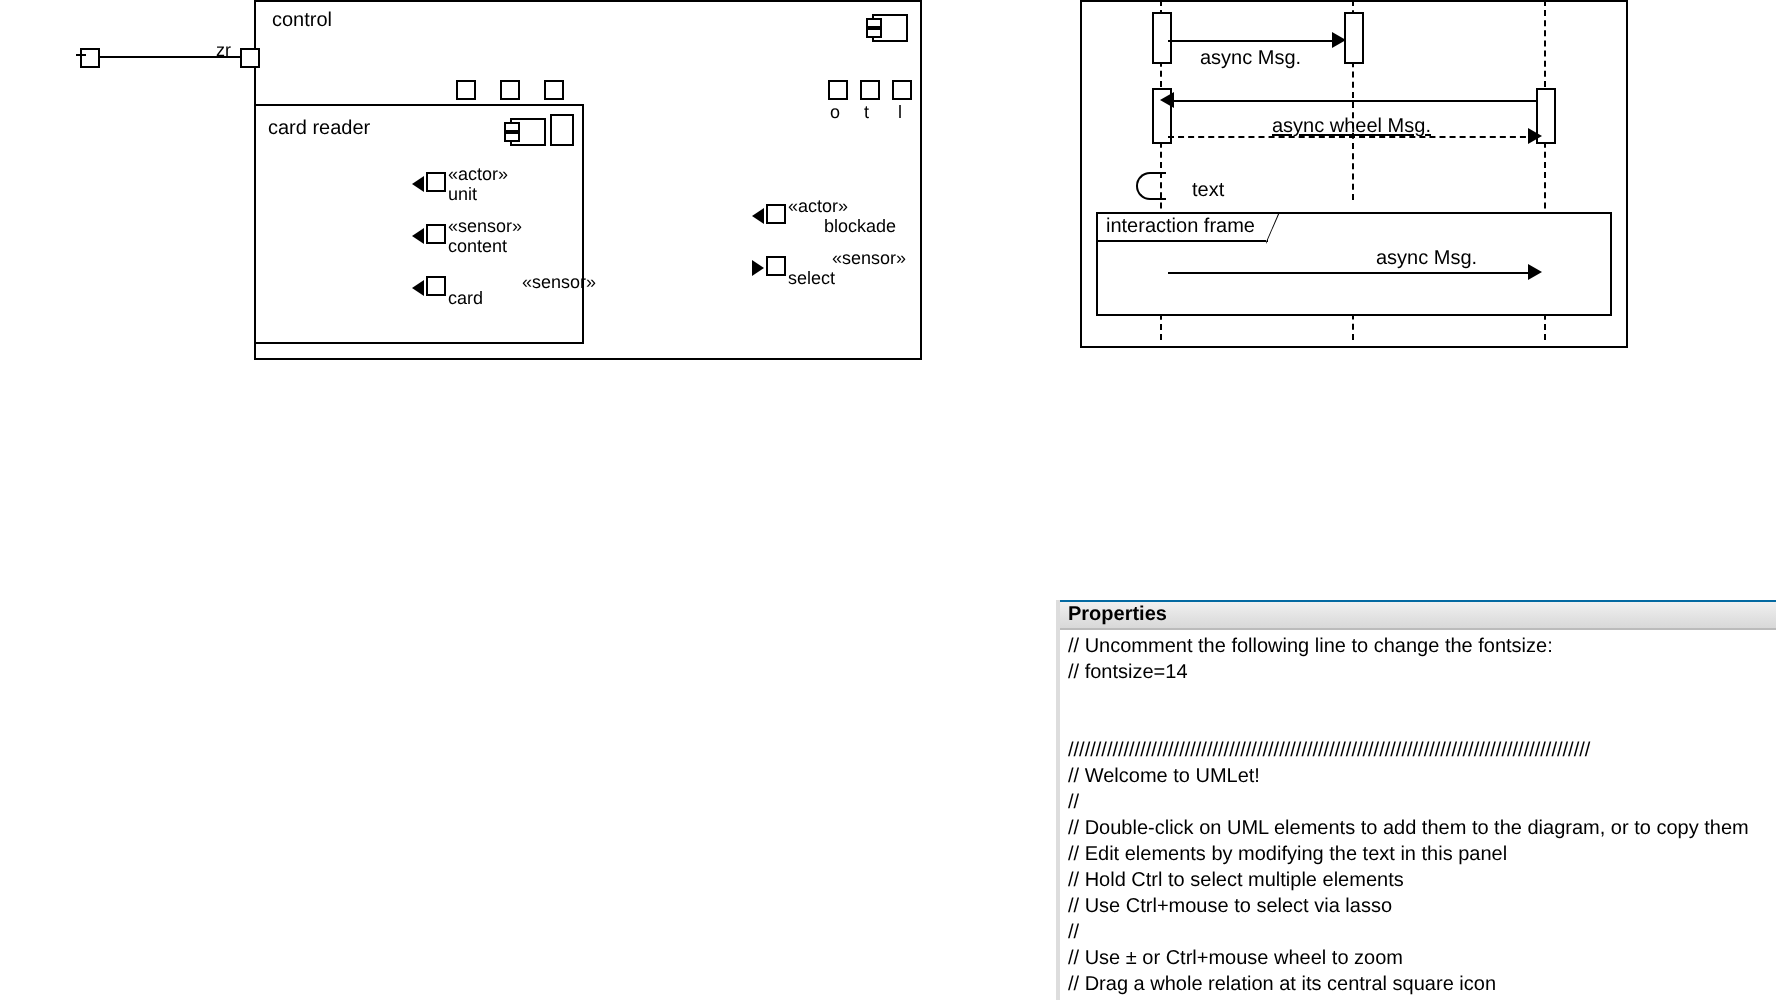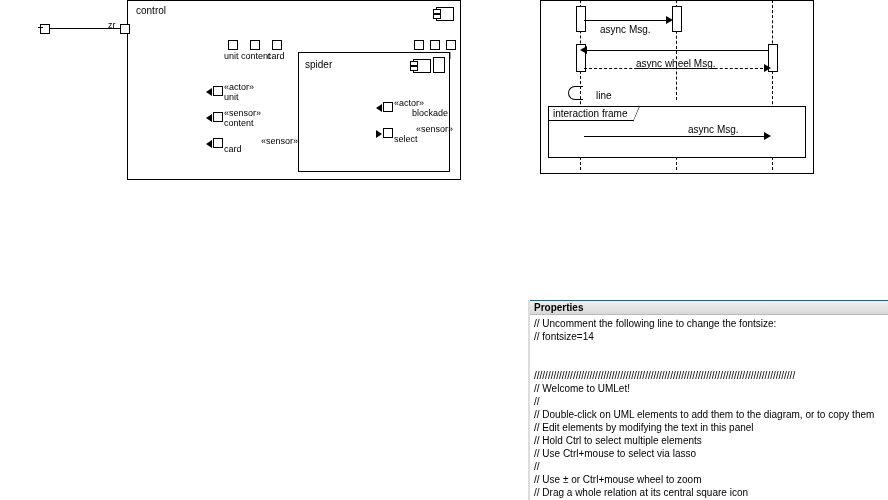--- a/index.html
+++ b/index.html
@@ -62,41 +62,41 @@
   <div class="port" style="left:272px;top:40px"></div>
   <span class="portlbl" style="left:267px;top:51px">card</span>
 
   <div class="port" style="left:414px;top:40px"></div>
   <span class="portlbl" style="left:415px;top:51px">o</span>
   <div class="port" style="left:430px;top:40px"></div>
   <span class="portlbl" style="left:432px;top:51px">t</span>
   <div class="port" style="left:446px;top:40px"></div>
   <span class="portlbl" style="left:449px;top:51px">l</span>
 
+  <div class="box" style="left:127px;top:52px;width:163px;height:118px">
+    <span class="lbl" style="left:6px;top:6px">card reader</span>
+    <span class="compicon" style="right:18px;top:6px"></span>
+    <div style="position:absolute;right:4px;top:4px;width:10px;height:14px;border:1px solid #000"></div>
+  </div>
 
   <div class="tri left" style="left:206px;top:88px"></div>
   <div class="port" style="left:213px;top:86px"></div>
   <span class="portlbl" style="left:224px;top:82px">«actor»</span>
   <span class="portlbl" style="left:224px;top:92px">unit</span>
 
   <div class="tri left" style="left:206px;top:114px"></div>
   <div class="port" style="left:213px;top:112px"></div>
   <span class="portlbl" style="left:224px;top:108px">«sensor»</span>
   <span class="portlbl" style="left:224px;top:118px">content</span>
 
   <div class="tri left" style="left:206px;top:140px"></div>
   <div class="port" style="left:213px;top:138px"></div>
   <span class="portlbl" style="left:261px;top:136px">«sensor»</span>
   <span class="portlbl" style="left:224px;top:144px">card</span>
 
-  <div class="box" style="left:298px;top:52px;width:150px;height:118px">
-    <span class="lbl" style="left:6px;top:6px">spider</span>
-    <span class="compicon" style="right:18px;top:6px"></span>
-    <div style="position:absolute;right:4px;top:4px;width:10px;height:14px;border:1px solid #000"></div>
-  </div>
 
   <div class="tri left" style="left:376px;top:104px"></div>
   <div class="port" style="left:383px;top:102px"></div>
   <span class="portlbl" style="left:394px;top:98px">«actor»</span>
   <span class="portlbl" style="left:412px;top:108px">blockade</span>
 
   <div class="tri right" style="left:376px;top:130px"></div>
   <div class="port" style="left:383px;top:128px"></div>
   <span class="portlbl" style="left:416px;top:124px">«sensor»</span>
   <span class="portlbl" style="left:394px;top:134px">select</span>
@@ -120,21 +120,21 @@
   <span class="msglbl" style="left:600px;top:24px">async Msg.</span>
 
   <div class="solidh" style="left:584px;top:50px;width:184px"></div>
   <div class="arrowL" style="left:580px;top:46px"></div>
 
   <div class="dashh" style="left:584px;top:68px;width:184px"></div>
   <div class="arrowR" style="left:764px;top:64px"></div>
   <span class="msglbl" style="left:636px;top:58px;text-decoration:underline">async wheel Msg.</span>
 
   <div class="selfloop" style="left:568px;top:86px;width:14px;height:12px"></div>
-  <span class="msglbl" style="left:596px;top:90px">line</span>
+  <span class="msglbl" style="left:596px;top:90px">text</span>
 
   <div class="box" style="left:548px;top:106px;width:256px;height:50px"></div>
   <div class="tag" style="left:548px;top:106px"><span>interaction frame</span></div>
 
   <div class="solidh" style="left:584px;top:136px;width:184px"></div>
   <div class="arrowR" style="left:764px;top:132px"></div>
   <span class="msglbl" style="left:688px;top:124px">async Msg.</span>
 
 </div>
 

